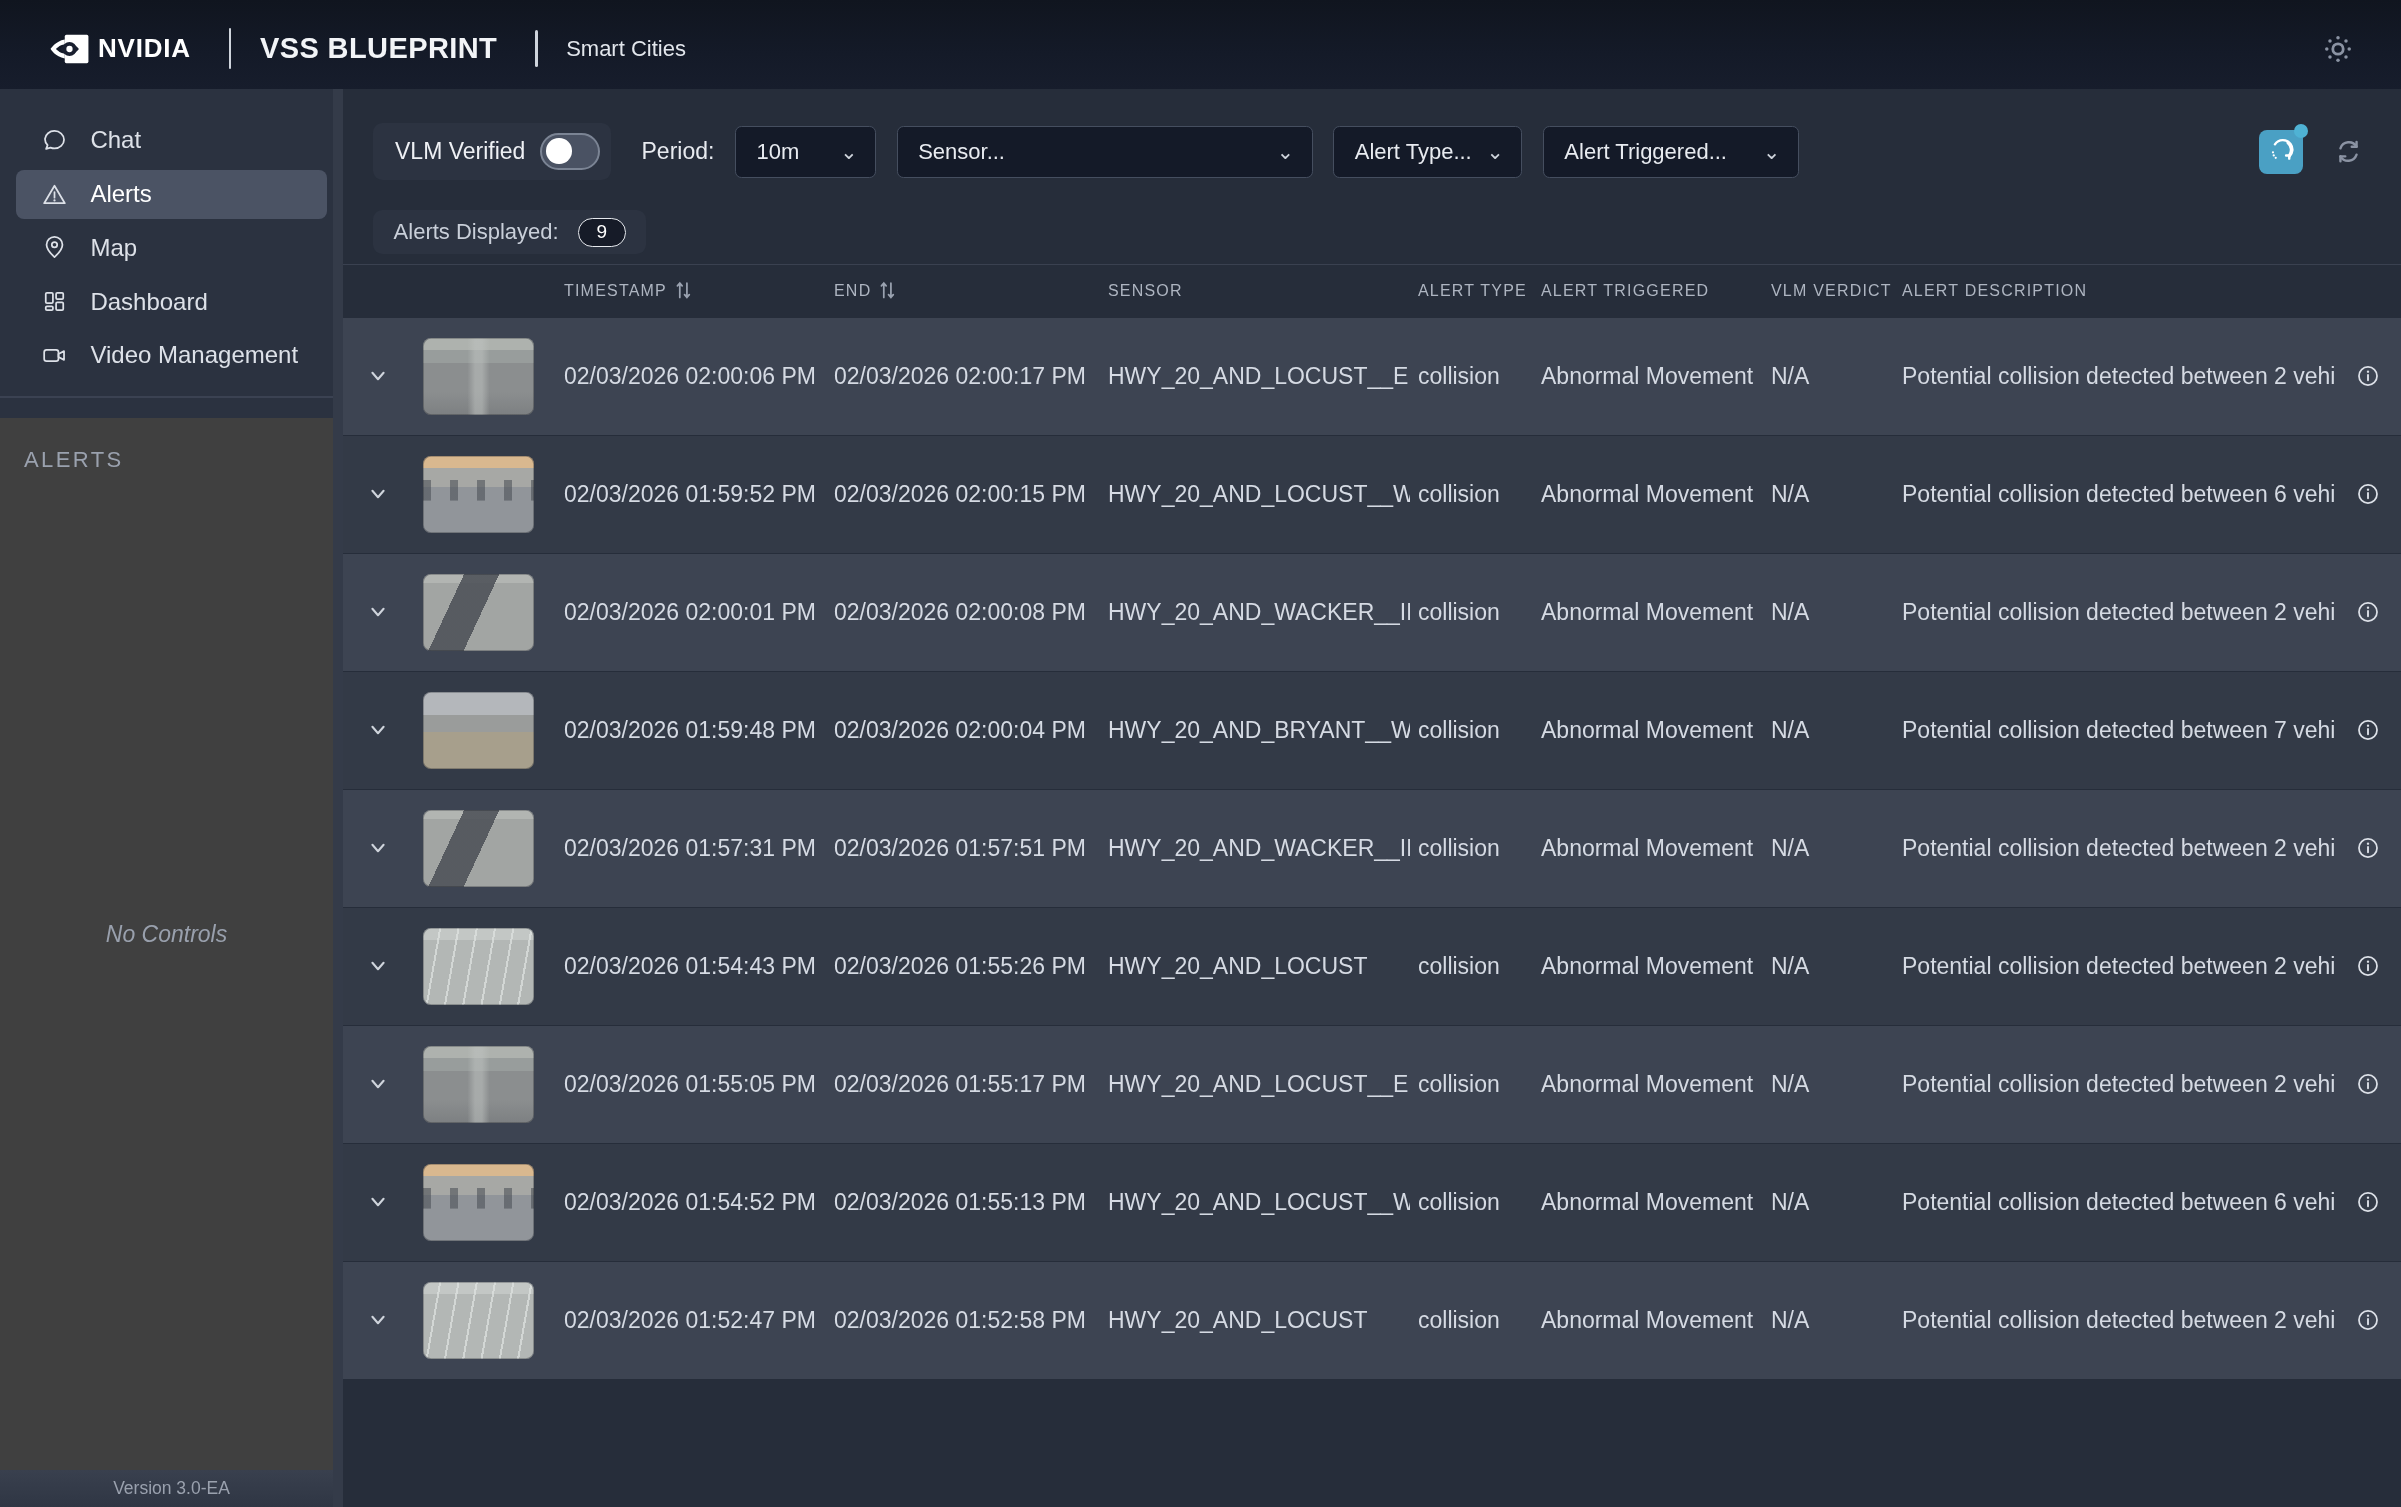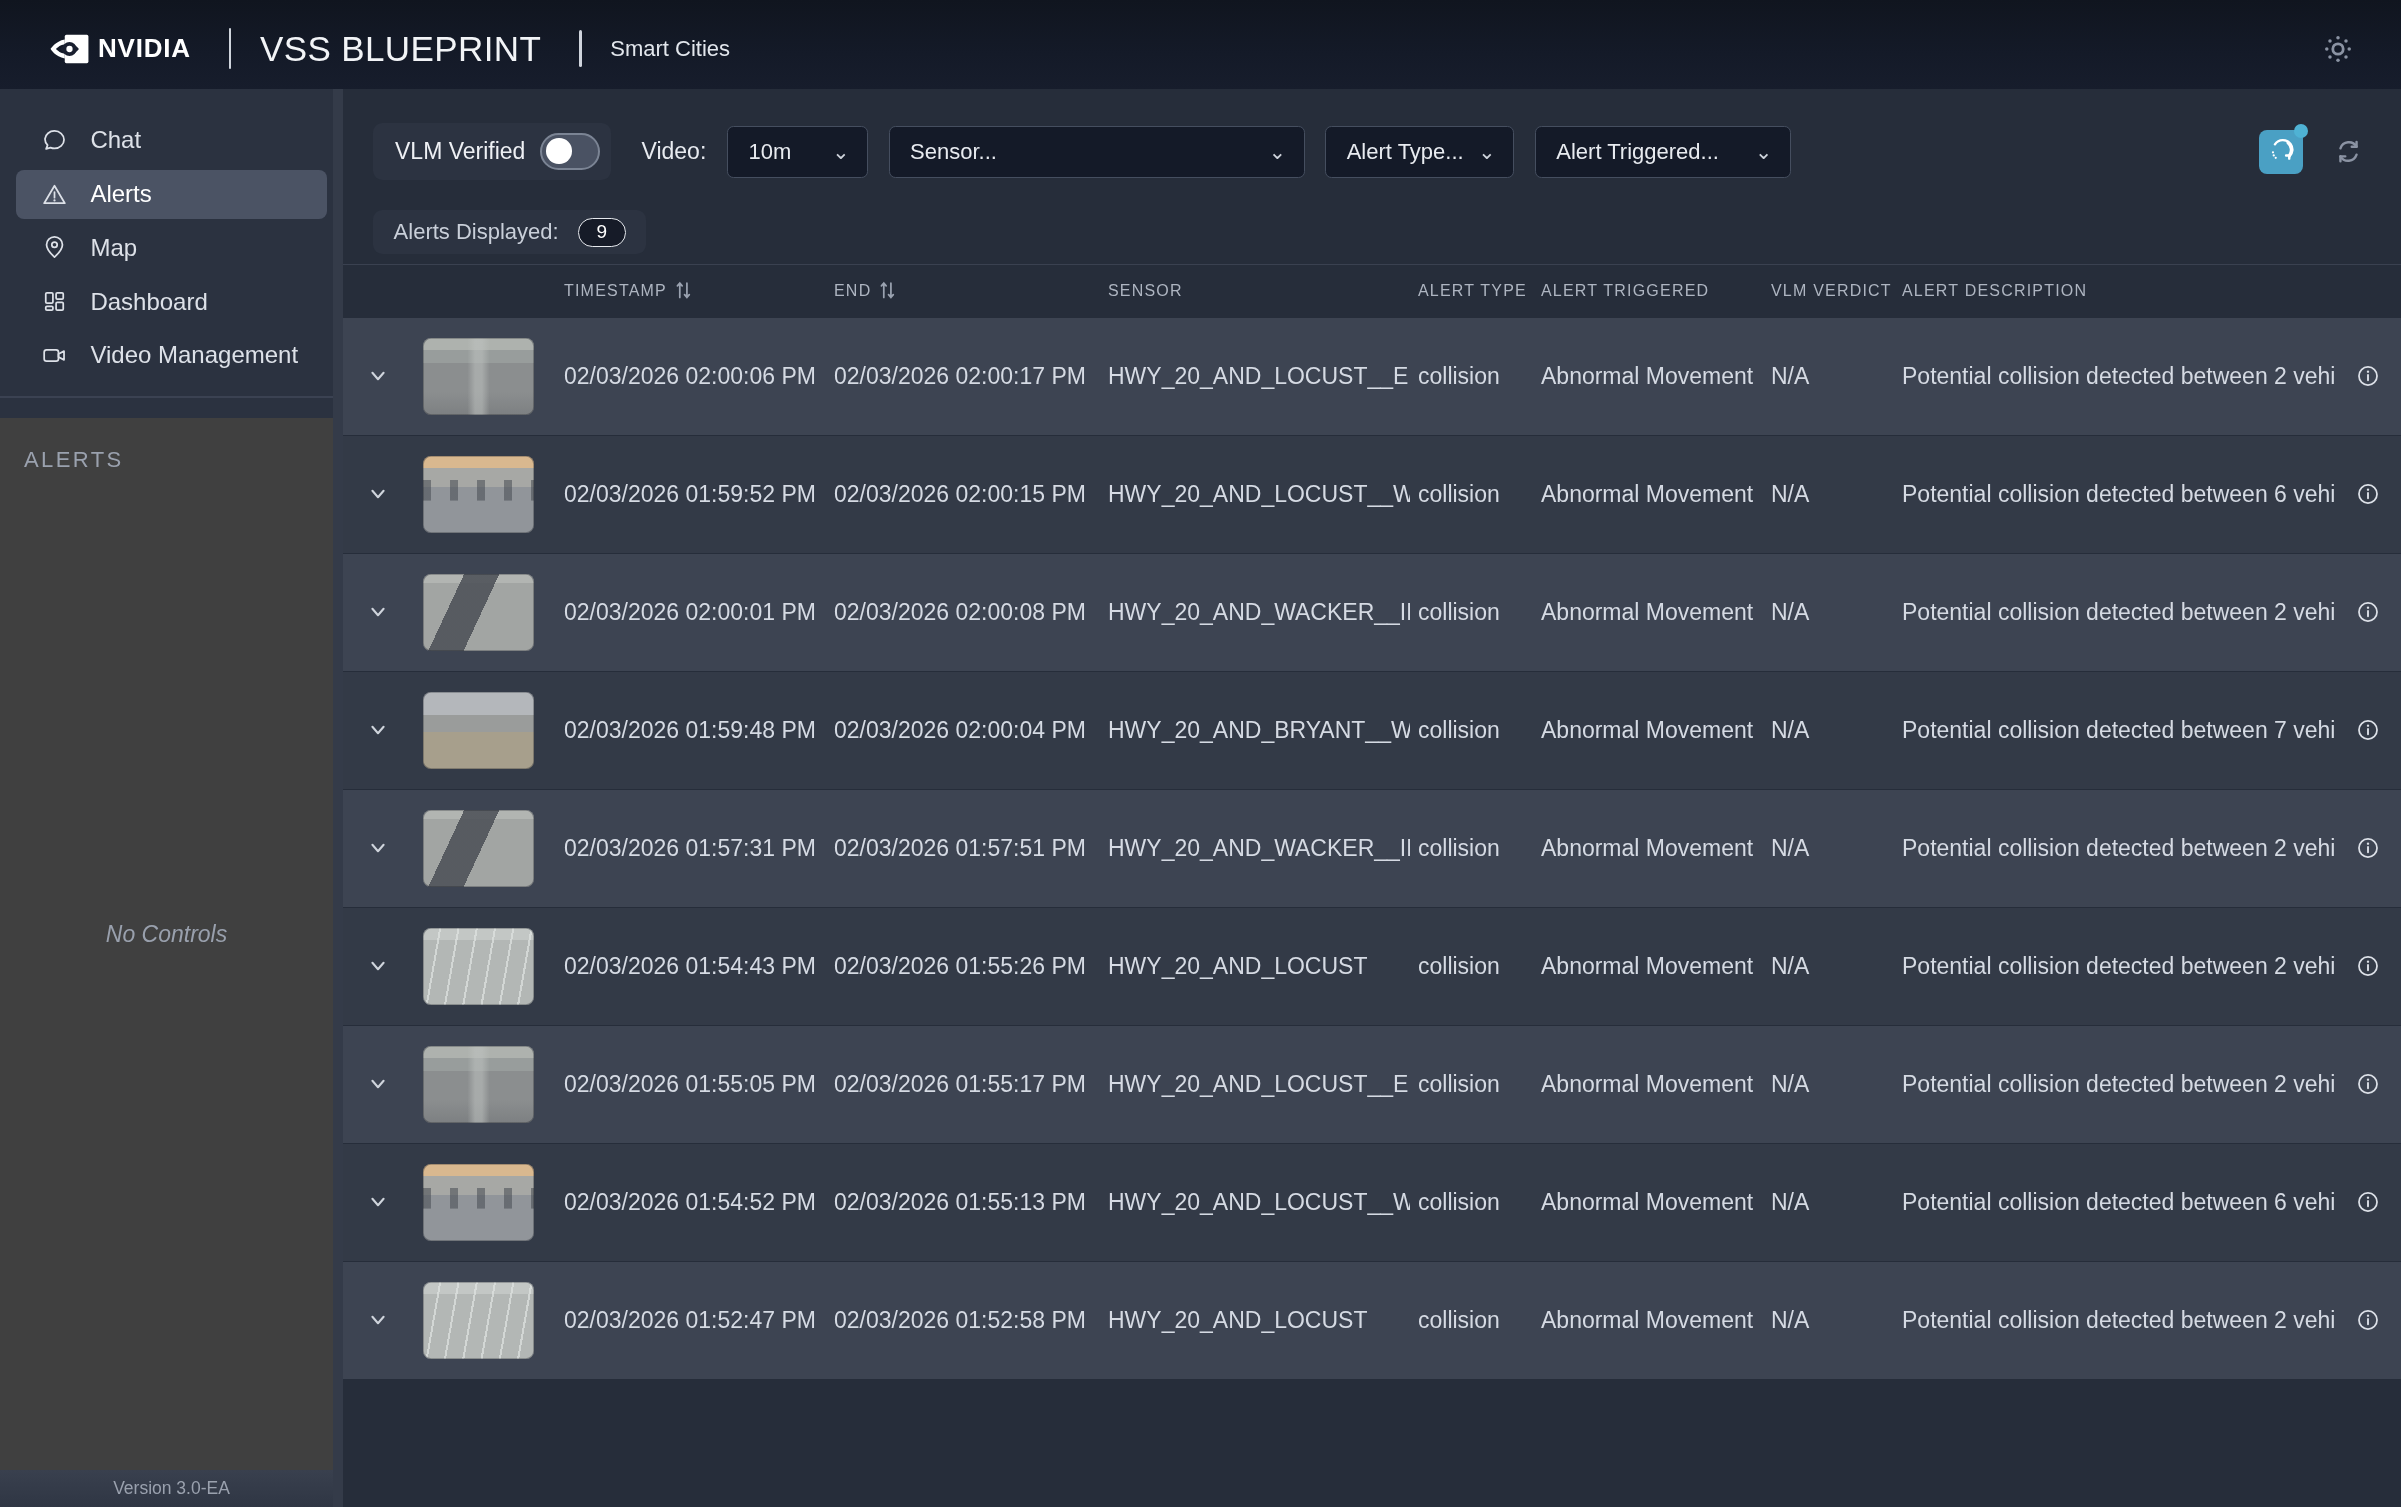--- a/index.html
+++ b/index.html
@@ -9,21 +9,21 @@
   
   .app-header { position:absolute; left:0; top:0; width:2401px; height:89px;
     background:linear-gradient(180deg,#10151f 0%, #141a28 60%, #171d2c 100%);
     display:flex; align-items:center; padding:8px 41px 0 49px; z-index:5; }
   .brand { display:flex; align-items:center; gap:17.5px; }
   .nv-logo { display:flex; align-items:center; gap:8px; }
   .nv-mark { width:41px; height:32px; }
   .nv-word { color:#fff; font-size:26px; font-weight:700; letter-spacing:0.8px; }
   .brand-sep { width:2.4px; height:41px; background:#cfd4dc; margin:0 11px 0 20.6px; border-radius:1.6px; }
   .brand-sep.thin { height:37px; width:2.4px; }
-  .product-name { color:#f2f4f7; font-size:35px; font-weight:400; letter-spacing:0.4px; }
+  .product-name { color:#f2f4f7; font-size:29px; font-weight:700; letter-spacing:0.4px; }
   .subtitle { color:#e2e6ec; font-size:22px; font-weight:400; }
   .header-spacer { flex:1; }
   .sun-btn { width:44px; height:44px; display:flex; align-items:center; justify-content:center; cursor:pointer; }
 
   
   .sidebar { position:absolute; left:0; top:89px; width:343px; height:1418px;
     background:#404040; }
   .sidebar-strip { position:absolute; left:333px; top:89px; width:10.3px; height:1418px;
     background:#343b49; }
   .nav { background:#2b3240; padding:22px 0 20.6px 0; }
@@ -214,21 +214,21 @@
 
 <div class="main">
 
   <div class="filterbar">
     <div class="vlm-pill">
       <span class="vlm-label">VLM Verified</span>
       <div class="toggle">
         <div class="knob"></div>
       </div>
     </div>
-    <span class="period-label">Video:</span>
+    <span class="period-label">Period:</span>
     <div class="select sel-period">
       <span>10m</span>
       <span class="chev">⌄</span>
     </div>
     <div class="select sel-sensor">
       <span>Sensor...</span>
       <span class="chev">⌄</span>
     </div>
     <div class="select sel-type">
       <span>Alert Type...</span>

